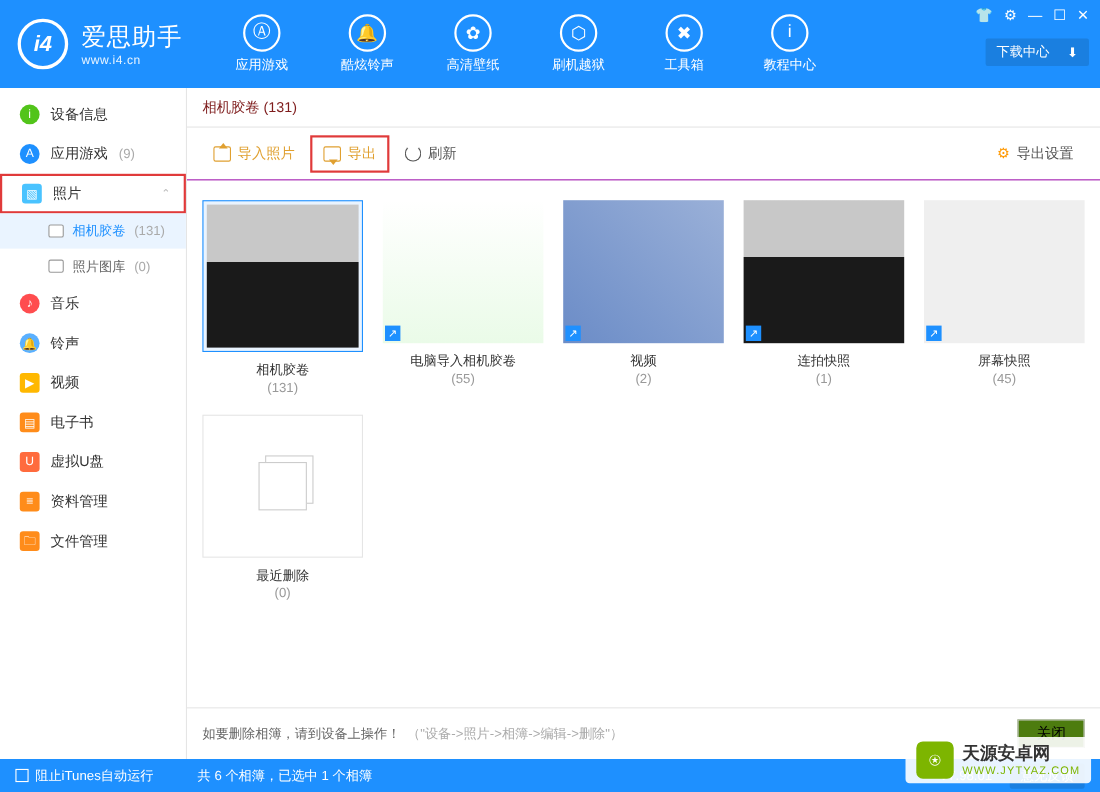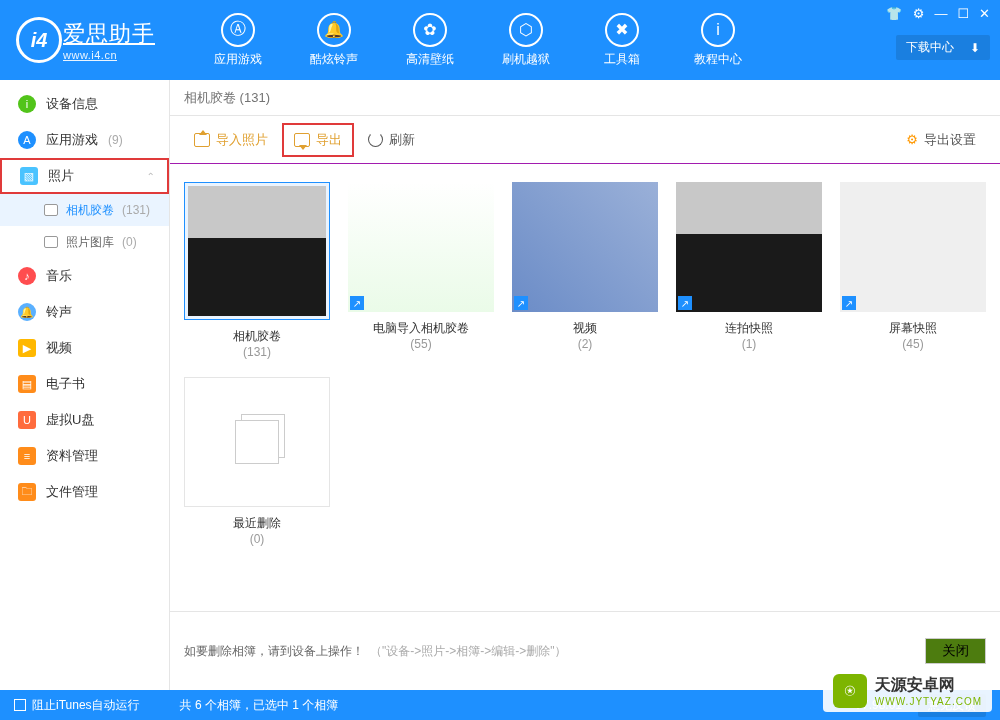--- a/index.html
+++ b/index.html
@@ -2,21 +2,21 @@
 <html><head>
 <meta charset="utf-8">
 <style>
   * { box-sizing: border-box; margin: 0; padding: 0; font-family: "Microsoft YaHei", Arial, sans-serif; }
   body { width: 1000px; height: 720px; background: #fff; overflow: hidden; font-size: 13px; }
 
   
   .header { height: 80px; background: #1e90ff; color: #fff; display: flex; align-items: stretch; }
   .brand { width: 190px; display: flex; align-items: center; padding-left: 16px; }
   .brand-logo { width: 46px; height: 46px; border: 3px solid #fff; border-radius: 50%; display: flex; align-items: center; justify-content: center; font-size: 20px; font-weight: bold; font-style: italic; }
-  .brand-text { margin-left: 1px; text-decoration: underline; }
+  .brand-text { margin-left: 12px; }
   .brand-title { font-size: 22px; font-weight: 500; letter-spacing: 1px; }
   .brand-sub { font-size: 11px; opacity: .9; letter-spacing: .5px; }
   .nav { flex: 1; display: flex; }
   .nav-item { width: 96px; display: flex; flex-direction: column; align-items: center; justify-content: center; cursor: pointer; }
   .nav-item.active { background: #1a7fe0; }
   .nav-icon { width: 34px; height: 34px; border: 2px solid #fff; border-radius: 50%; display: flex; align-items: center; justify-content: center; font-size: 16px; }
   .nav-label { margin-top: 4px; font-size: 12px; }
   .header-right { width: 120px; display: flex; flex-direction: column; align-items: flex-end; padding: 6px 10px 0 0; }
   .win-controls { display: flex; gap: 10px; font-size: 13px; }
   .win-btn { cursor: pointer; }
@@ -43,21 +43,21 @@
   .ic-orange { background: #ff8c1a; border-radius: 3px; }
   .ic-bell { background: #5ab0ff; }
   .ic-purple { background: #ff6b3d; border-radius: 3px; }
   .ic-grey { width:14px; height:12px; border:1px solid #999; border-radius:2px; background:#fff; }
   .ic-chev { margin-left:auto; margin-right:12px; color:#bbb; font-size:10px; }
 
   .help-box { position: absolute; bottom: 12px; left: 12px; right: 12px; border: 1px solid #b7eb8f; background: #f6ffed; color: #52c41a; font-size: 12px; text-align: center; padding: 8px 0; cursor: pointer; }
 
   
   .content { flex: 1; display: flex; flex-direction: column; }
-  .crumb { height: 36px; border-bottom: 1px solid #e5e5e5; display: flex; align-items: center; padding-left: 14px; font-size: 13px; color: #737373; }
+  .crumb { height: 36px; border-bottom: 1px solid #e5e5e5; display: flex; align-items: center; padding-left: 14px; font-size: 13px; color: #7f1d1d; }
   .toolbar { height: 48px; border-bottom: 1px solid #a21caf; display: flex; align-items: center; padding: 0 14px; gap: 4px; }
   .tb-btn { display: flex; align-items: center; gap: 6px; padding: 6px 10px; color: #e0a030; cursor: pointer; font-size: 13px; }
   .tb-btn.hl { border: 2px solid #e03a3a; }
   .tb-btn.grey { color: #555; }
   .tb-ic { width: 16px; height: 14px; border: 1.5px solid currentColor; border-radius: 2px; position: relative; }
   .tb-ic::after { content:""; position:absolute; top:-4px; left:4px; border-left:4px solid transparent; border-right:4px solid transparent; border-bottom:5px solid currentColor; }
   .tb-ic.out::after { border-bottom:none; border-top:5px solid currentColor; top:auto; bottom:-4px; }
   .refresh-ic { width:15px; height:15px; border:1.5px solid #555; border-radius:50%; border-top-color:transparent; }
   .gear-ic { color:#ff9800; }
   .toolbar-spacer { flex:1; }
@@ -72,21 +72,21 @@
   .card-title { text-align: center; margin-top: 8px; font-size: 12px; color: #333; }
   .card-count { text-align: center; font-size: 12px; color: #999; }
   
   .th-keyboard { background: linear-gradient(#c8c8c8 0 40%, #1a1a1a 40% 100%); }
   .th-melon { background: linear-gradient(#fff, #eafbe8); }
   .th-apps { background: linear-gradient(45deg,#6b8cc7,#9ab0d8); }
   .th-shot { background: #efefef; }
   .th-empty { background:#fff; border:1px solid #e5e5e5; display:flex; align-items:center; justify-content:center; }
   .th-empty::after { content:""; width:42px; height:42px; border:1px solid #ccc; box-shadow: 6px -6px 0 -1px #fff, 6px -6px 0 0 #ccc; }
 
-  .footer-note { border-top: 1px solid #e5e5e5; padding: 26px 14px; font-size: 12px; color: #666; display:flex; align-items:center; }
+  .footer-note { border-top: 1px solid #e5e5e5; padding: 10px 14px; font-size: 12px; color: #666; display:flex; align-items:center; }
   .close-btn { margin-left:auto; border:1px solid #ccc; padding:3px 16px; cursor:pointer; background:#4d7c0f; }
 
   
   .status { height: 30px; background: #1e90ff; color: #fff; display: flex; align-items: center; padding: 0 14px; font-size: 12px; }
   .chk { width: 12px; height: 12px; border: 1.5px solid #fff; margin-right: 6px; }
   .status-spacer { flex: 1; }
   .status-ver { margin-right: 16px; }
   .feedback-btn { background:#1a7fe0; padding:3px 10px; border-radius:2px; cursor:pointer; }
 
   

